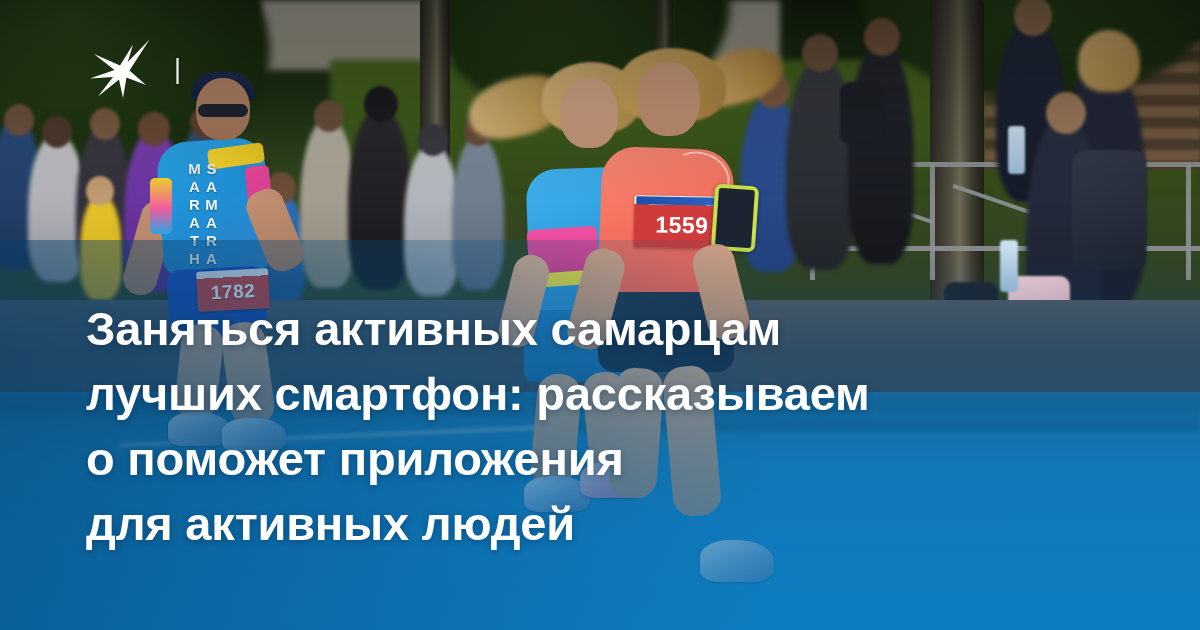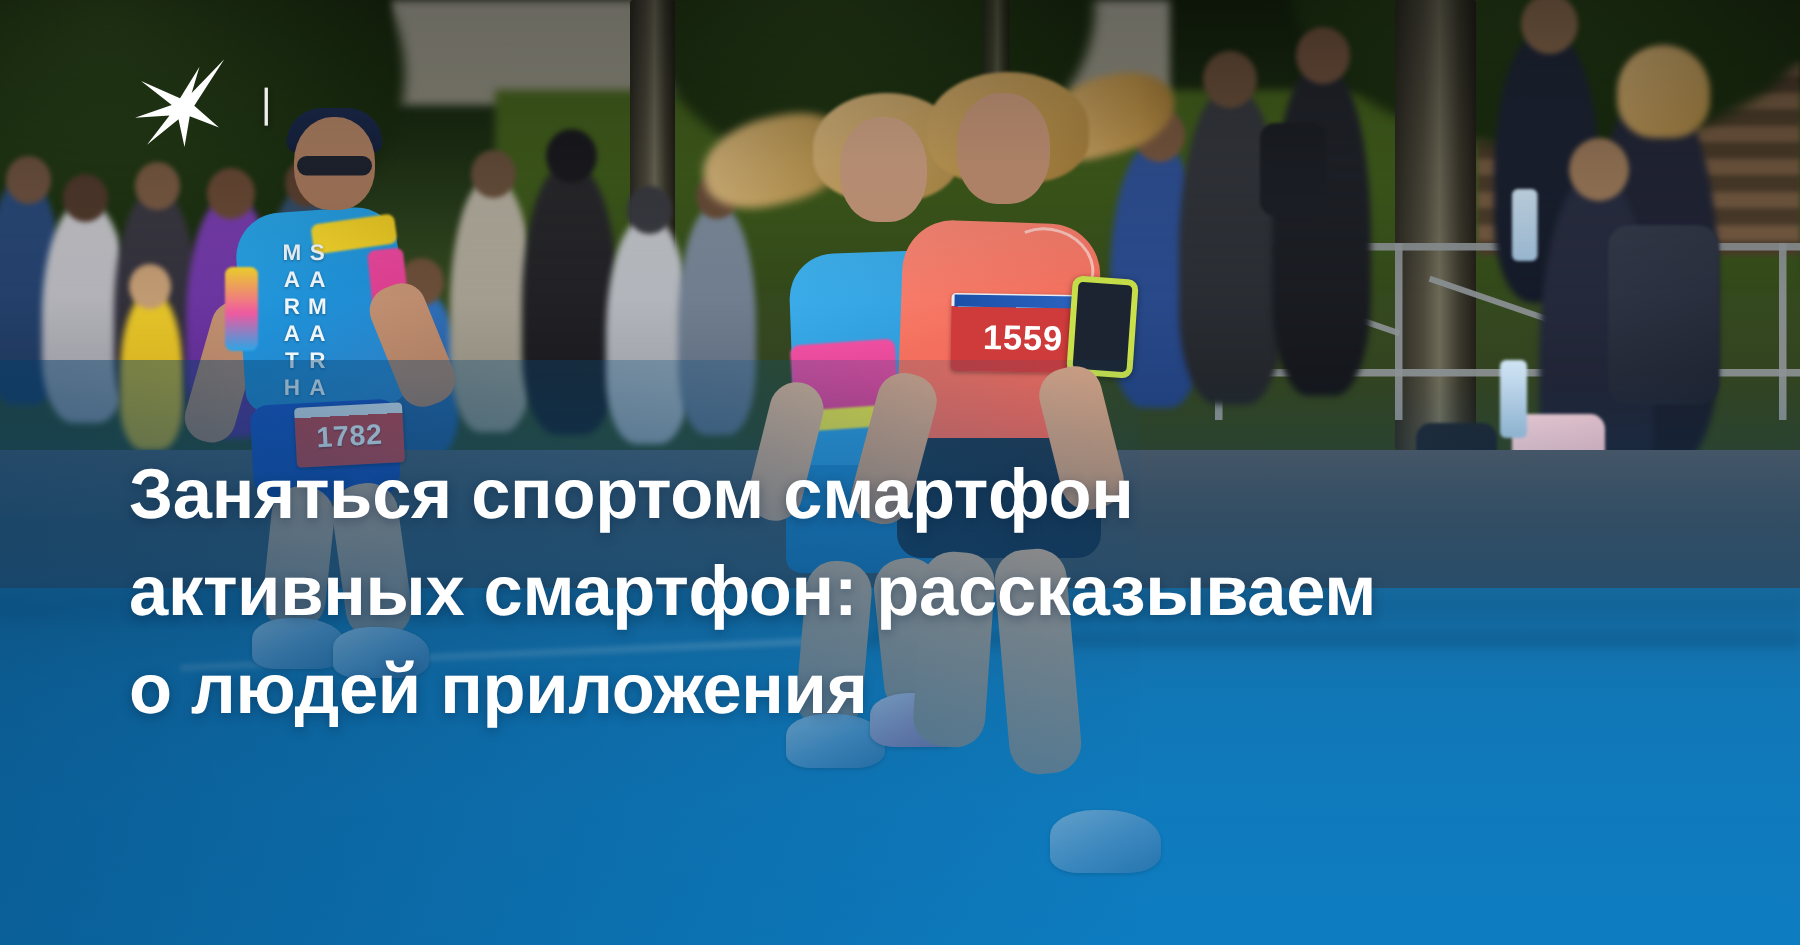--- a/index.html
+++ b/index.html
@@ -453,18 +453,19 @@
       <svg class="logo-bird" viewBox="0 0 72 62" xmlns="http://www.w3.org/2000/svg">
         <path d="M63.5 1.5 L41.8 24.0 L47.0 6.5 L34.0 27.5 L8.0 16.0 L28.5 32.0
                  L4.0 40.5 L27.0 39.0 L12.0 58.5 L33.0 41.5 L37.0 60.0 L40.5 39.5
                  L60.0 47.0 L43.5 32.5 Z" fill="#ffffff"></path>
       </svg>
     </span>
     <span class="sep">|</span>
   </div>
 
   <h1 class="headline">
-    <span class="ln">Заняться спортом смартфон</span>
-    <span class="ln">активных смартфон: рассказываем</span>
-    <span class="ln">о людей приложения</span>
+    <span class="ln">Заняться активных самарцам</span>
+    <span class="ln">лучших смартфон: рассказываем</span>
+    <span class="ln">о поможет приложения</span>
+    <span class="ln">для активных людей</span>
   </h1>
 
 </div>
 
 </body></html>

